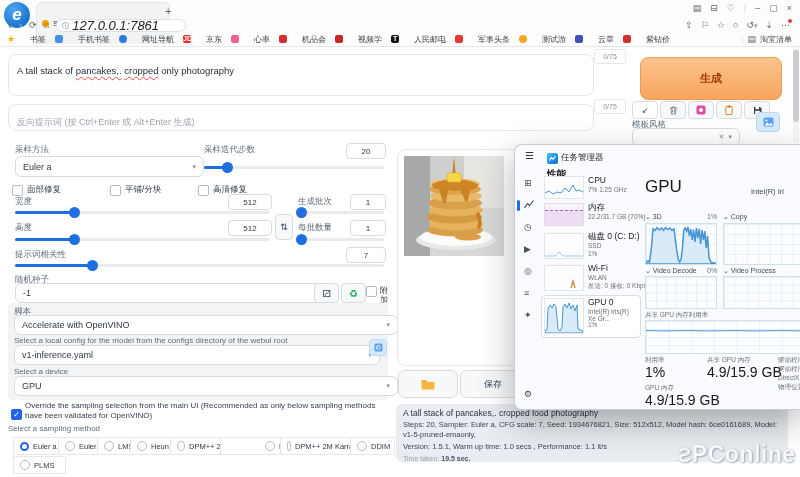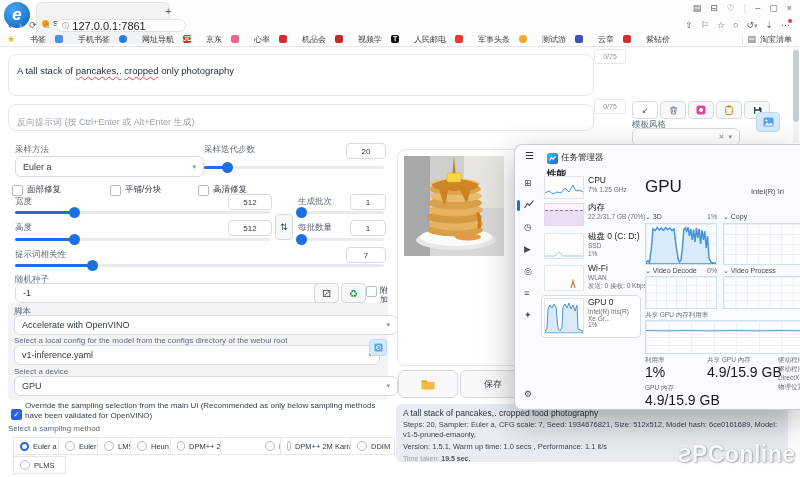--- a/index.html
+++ b/index.html
@@ -14,21 +14,21 @@
     font-style:italic;font-size:17px;text-align:center;line-height:25px;}
   #tab{left:36px;top:2px;width:122px;height:17px;background:#f1f3f5;border:1px solid #e3e5e8;
     border-bottom:none;border-radius:6px 6px 0 0;display:flex;align-items:center;gap:4px;padding:12px 5px;}
   #tab .fav{width:7px;height:7px;border-radius:50%;background:#f59e0b;}
   #tab .t{font-size:8px;color:#333;flex:1;white-space:nowrap;overflow:hidden;}
   #tab .x{font-size:9px;color:#888;}
   .winbtns{right:8px;top:3px;display:flex;gap:9px;color:#5f6368;font-size:9px;}
   #navrow{left:0;top:19px;width:800px;height:13px;display:flex;align-items:center;gap:7px;padding-left:8px;}
   #urlpill{width:118px;height:11px;border:1px solid #dfe1e5;border-radius:7px;background:#fff;
     display:flex;align-items:center;gap:3px;padding:0 5px;}
-  #urlpill .u{font-size:11px;color:#202124;font-family:"Liberation Sans",sans-serif;}
+  #urlpill .u{font-size:13px;color:#202124;font-family:"Liberation Sans",sans-serif;font-style:italic;}
   .navic{right:10px;top:20px;display:flex;gap:8px;color:#5f6368;font-size:9px;align-items:center;}
   .reddot{position:absolute;right:8px;top:19px;width:4px;height:4px;border-radius:50%;background:#e53935;}
   #bmbar{left:0;top:32px;width:800px;height:14px;display:flex;align-items:center;gap:9px;padding:0 7px;}
   .bm{display:flex;align-items:center;gap:3px;}
   .bm .f{width:8px;height:8px;border-radius:2px;display:inline-block;font-size:7px;line-height:8px;
     color:#fff;text-align:center;font-weight:bold;}
   .bm .l{font-size:8px;color:#3c4043;white-space:nowrap;margin-left:12px;}
   #bmright{position:absolute;right:8px;top:34px;display:flex;align-items:center;gap:4px;font-size:8px;color:#3c4043;}
   
   .gbox{border:1px solid #e5e7eb;border-radius:8px;background:#fff;}
@@ -190,20 +190,23 @@
       <span>A tall stack of </span><span class="sq">pancakes,.</span><span> </span><span class="sq">cropped</span><span> only photography</span>
     </span>
   </div>
   <div class="abs counter" style="left:594px;top:49px;width:30px;height:13px;">0/75</div>
 
   <div class="abs gbox" style="left:8px;top:104px;width:586px;height:27px;padding:6px 8px;box-sizing:border-box;">
     <span style="font-size:9px;color:#9ca3af;">反向提示词 (按 Ctrl+Enter 或 Alt+Enter 生成)</span>
   </div>
   <div class="abs counter" style="left:594px;top:99px;width:30px;height:13px;">0/75</div>
 
+  <div class="abs" style="left:640px;top:57px;width:140px;height:41px;border-radius:8px;
+       background:linear-gradient(180deg,#fbc38d,#f7a55e);border:1px solid #f39a4e;display:flex;
+       align-items:center;justify-content:center;font-size:11px;font-weight:bold;color:#a33a07;">生成</div>
   <div class="abs minibtn" style="left:632px;top:101px;width:24px;height:16px;background:#fff;">
       <span style="font-size:8px;color:#374151;">↙</span>
     </div>
   <div class="abs minibtn" style="left:660px;top:101px;width:24px;height:16px;">
     <svg width="9" height="10" viewBox="0 0 9 10">
         <path d="M1 3h7M3 3V2h3v1M2 3l.5 6h4L7 3M3.5 4.5v3M5.5 4.5v3" stroke="#6b7280" stroke-width=".8" fill="none"></path>
       </svg>
   </div>
   <div class="abs minibtn" style="left:688px;top:101px;width:24px;height:16px;">
     <svg width="10" height="10" viewBox="0 0 10 10">

